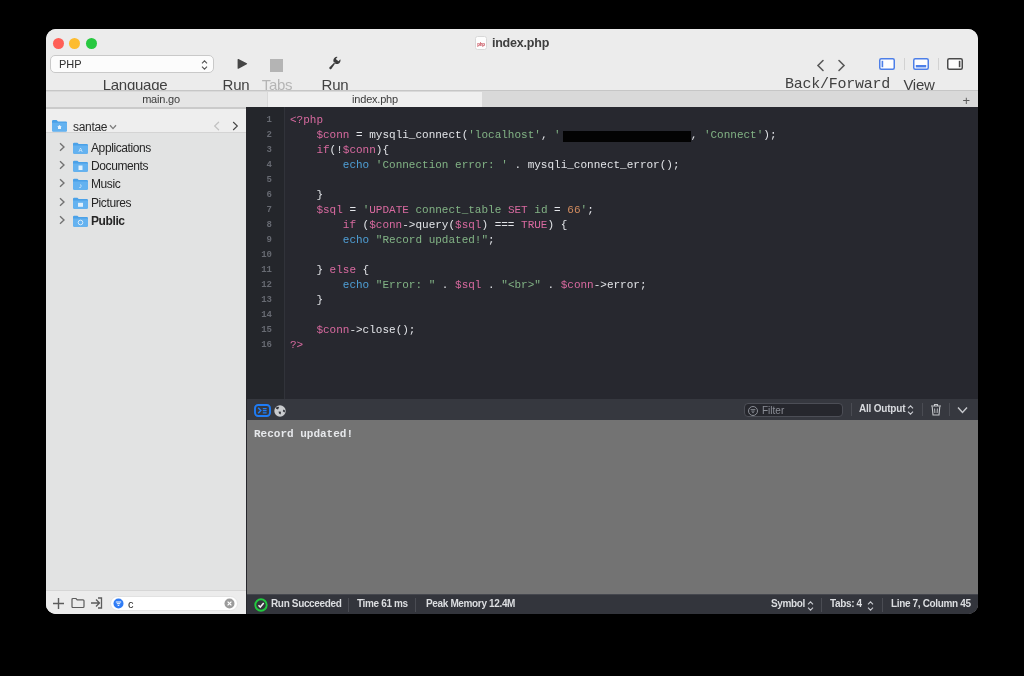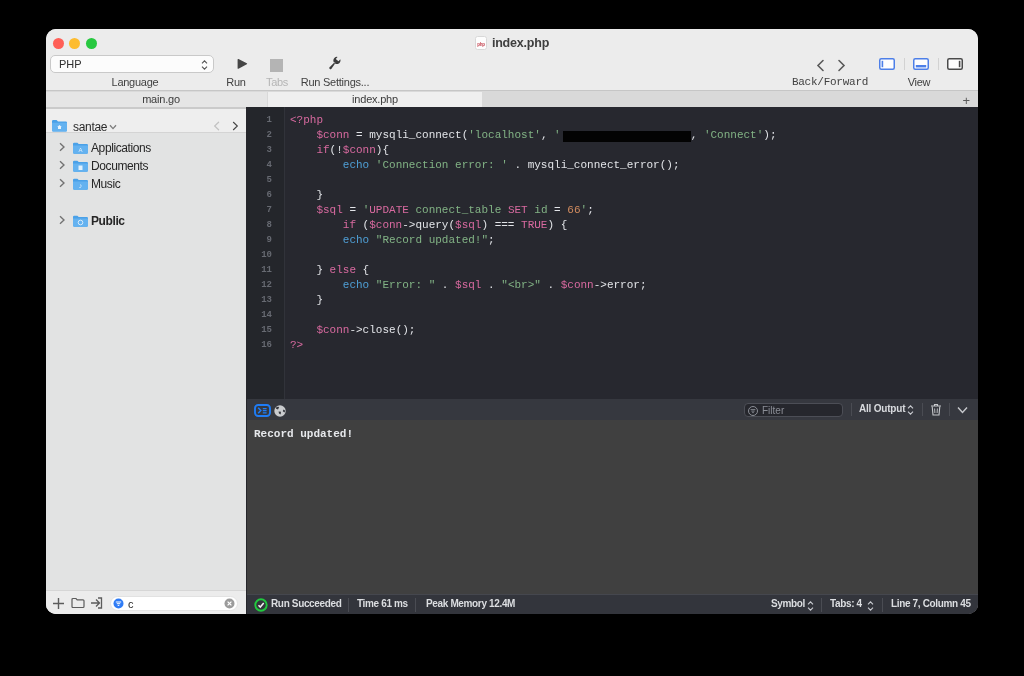--- a/index.html
+++ b/index.html
@@ -10,21 +10,21 @@
 
 .chrome { position:absolute; left:0; top:0; width:932px; height:61px; background:#ececec; }
 .light { position:absolute; top:9px; width:11px; height:11px; border-radius:50%; }
 .l-red { left:7px;  background:#ff5f57; }
 .l-yel { left:23px; background:#fdbc2f; }
 .l-grn { left:40px; background:#28c840; }
 .wtitle { position:absolute; top:7px; left:0; width:932px; text-align:center; font-size:12.5px; font-weight:bold; color:#3e3e3e; letter-spacing:-0.2px; }
 .fileicon { display:inline-block; vertical-align:-3px; margin-right:5px; }
 
 .langbox { position:absolute; left:4px; top:26px; width:164px; height:18px; background:#fcfcfc; border:1px solid #c9c9c9; border-radius:5px; font-size:11px; color:#2e2e2e; line-height:16px; padding-left:8px; }
-.tlabel { position:absolute; top:47px; font-size:11px; letter-spacing:-0.25px; color:#414141; text-align:center; }
+.tlabel { position:absolute; top:47px; font-size:15px; letter-spacing:-0.25px; color:#414141; text-align:center; }
 .tgray { color:#b5b5b5; }
 .vsep { position:absolute; top:29px; width:1px; height:12px; background:#d2d2d2; }
 
 
 .tabs { position:absolute; left:0; top:61px; width:932px; height:17px; background:#d9d9d9; border-top:1px solid #c6c6c6; }
 .tab { position:absolute; top:1px; height:16px; font-size:11px; color:#3c3c3c; text-align:center; line-height:15px; letter-spacing:-0.2px; }
 .tab.inactive { background:#e5e5e5; }
 .tab.active { background:#efefef; }
 .tabplus { position:absolute; right:8px; top:2px; color:#5a5a5a; font-size:13px; }
 
@@ -52,21 +52,21 @@
 .or { color:#d28c5f; }
 .redact { display:inline-block; width:128px; height:11px; background:#030303; vertical-align:-4px; margin-left:2px; }
 
 
 .chead { position:absolute; left:0; top:292px; width:731px; height:21px; background:#36383f; font-family:"Liberation Sans",sans-serif; }
 .filterbox { position:absolute; left:497px; top:4px; width:99px; height:14px; background:#26272d; border:1px solid #4c4e56; border-radius:4px; color:#8b8e96; font-size:10px; }
 .csep { position:absolute; top:4px; width:1px; height:13px; background:#4a4c53; }
 .alloutput { position:absolute; left:612px; top:4px; color:#d8dade; font-size:10px; font-weight:bold; letter-spacing:-0.2px; }
 
 
-.cout { position:absolute; left:0; top:313px; width:731px; height:174px; background:#404040; }
+.cout { position:absolute; left:0; top:313px; width:731px; height:174px; background:#737373; }
 .couttxt { position:absolute; left:7px; top:8px; font-size:11px; font-weight:bold; color:#e6e8eb; }
 
 
 .status { position:absolute; left:0; top:487px; width:731px; height:20px; background:#33353c; border-top:1px solid #45474e; font-family:"Liberation Sans",sans-serif; }
 .st { position:absolute; top:3px; font-size:10px; font-weight:bold; letter-spacing:-0.35px; color:#dcdee1; white-space:nowrap; }
 .ssep { position:absolute; top:3px; width:1px; height:14px; background:#4a4c53; }
 </style>
 </head>
 <body>
 <div class="win">
@@ -177,20 +177,31 @@
         <svg class="rchev" width="6" height="10" viewBox="0 0 6 10">
           <path d="M1 1.2 L5 5 L1 8.8" stroke="#737373" stroke-width="1.4" fill="none"></path>
         </svg>
         <svg class="rfold" width="15" height="12" viewBox="0 0 15 12">
           <path d="M0 1.9 Q0 0.8 1.1 0.8 L4.4 0.8 L5.7 2.1 L13.9 2.1 Q15 2.1 15 3.2 L15 10.6 Q15 11.7 13.9 11.7 L1.1 11.7 Q0 11.7 0 10.6 Z" fill="#4aa1e8"></path>
           <path d="M0 3.4 L15 3.4 L15 10.6 Q15 11.7 13.9 11.7 L1.1 11.7 Q0 11.7 0 10.6 Z" fill="#64b2f0"></path>
           <text x="7.5" y="9.8" font-size="7" fill="#fff" opacity="0.8" text-anchor="middle" font-family="Liberation Sans">♪</text>
         </svg>
         <span class="rname">Music</span>
       </div>
+    <div class="row" style="top:87px;">
+        <svg class="rchev" width="6" height="10" viewBox="0 0 6 10">
+          <path d="M1 1.2 L5 5 L1 8.8" stroke="#737373" stroke-width="1.4" fill="none"></path>
+        </svg>
+        <svg class="rfold" width="15" height="12" viewBox="0 0 15 12">
+          <path d="M0 1.9 Q0 0.8 1.1 0.8 L4.4 0.8 L5.7 2.1 L13.9 2.1 Q15 2.1 15 3.2 L15 10.6 Q15 11.7 13.9 11.7 L1.1 11.7 Q0 11.7 0 10.6 Z" fill="#4aa1e8"></path>
+          <path d="M0 3.4 L15 3.4 L15 10.6 Q15 11.7 13.9 11.7 L1.1 11.7 Q0 11.7 0 10.6 Z" fill="#64b2f0"></path>
+          <rect x="5" y="5.8" width="5" height="4" fill="#fff" opacity="0.8"></rect>
+        </svg>
+        <span class="rname">Pictures</span>
+      </div>
     <div class="row" style="top:105px;font-weight:bold;">
         <svg class="rchev" width="6" height="10" viewBox="0 0 6 10">
           <path d="M1 1.2 L5 5 L1 8.8" stroke="#737373" stroke-width="1.4" fill="none"></path>
         </svg>
         <svg class="rfold" width="15" height="12" viewBox="0 0 15 12">
           <path d="M0 1.9 Q0 0.8 1.1 0.8 L4.4 0.8 L5.7 2.1 L13.9 2.1 Q15 2.1 15 3.2 L15 10.6 Q15 11.7 13.9 11.7 L1.1 11.7 Q0 11.7 0 10.6 Z" fill="#4aa1e8"></path>
           <path d="M0 3.4 L15 3.4 L15 10.6 Q15 11.7 13.9 11.7 L1.1 11.7 Q0 11.7 0 10.6 Z" fill="#64b2f0"></path>
           <circle cx="7.5" cy="7.5" r="2.3" fill="none" stroke="#fff" opacity="0.8" stroke-width="0.9"></circle>
         </svg>
         <span class="rname">Public</span>

